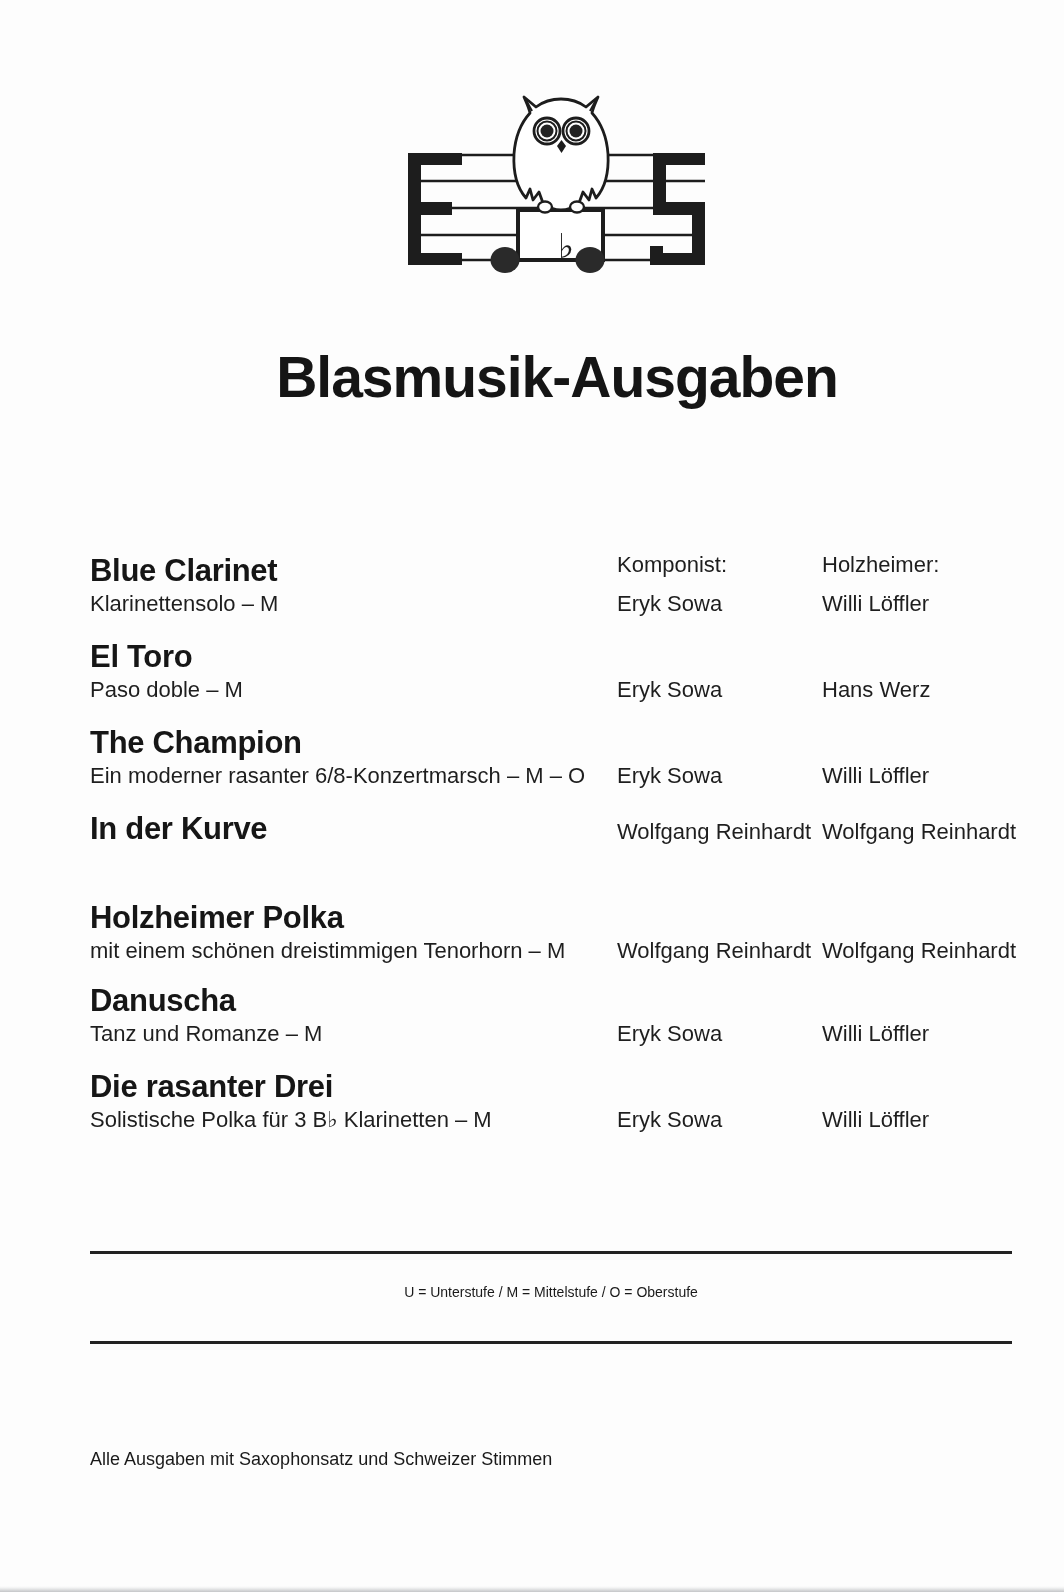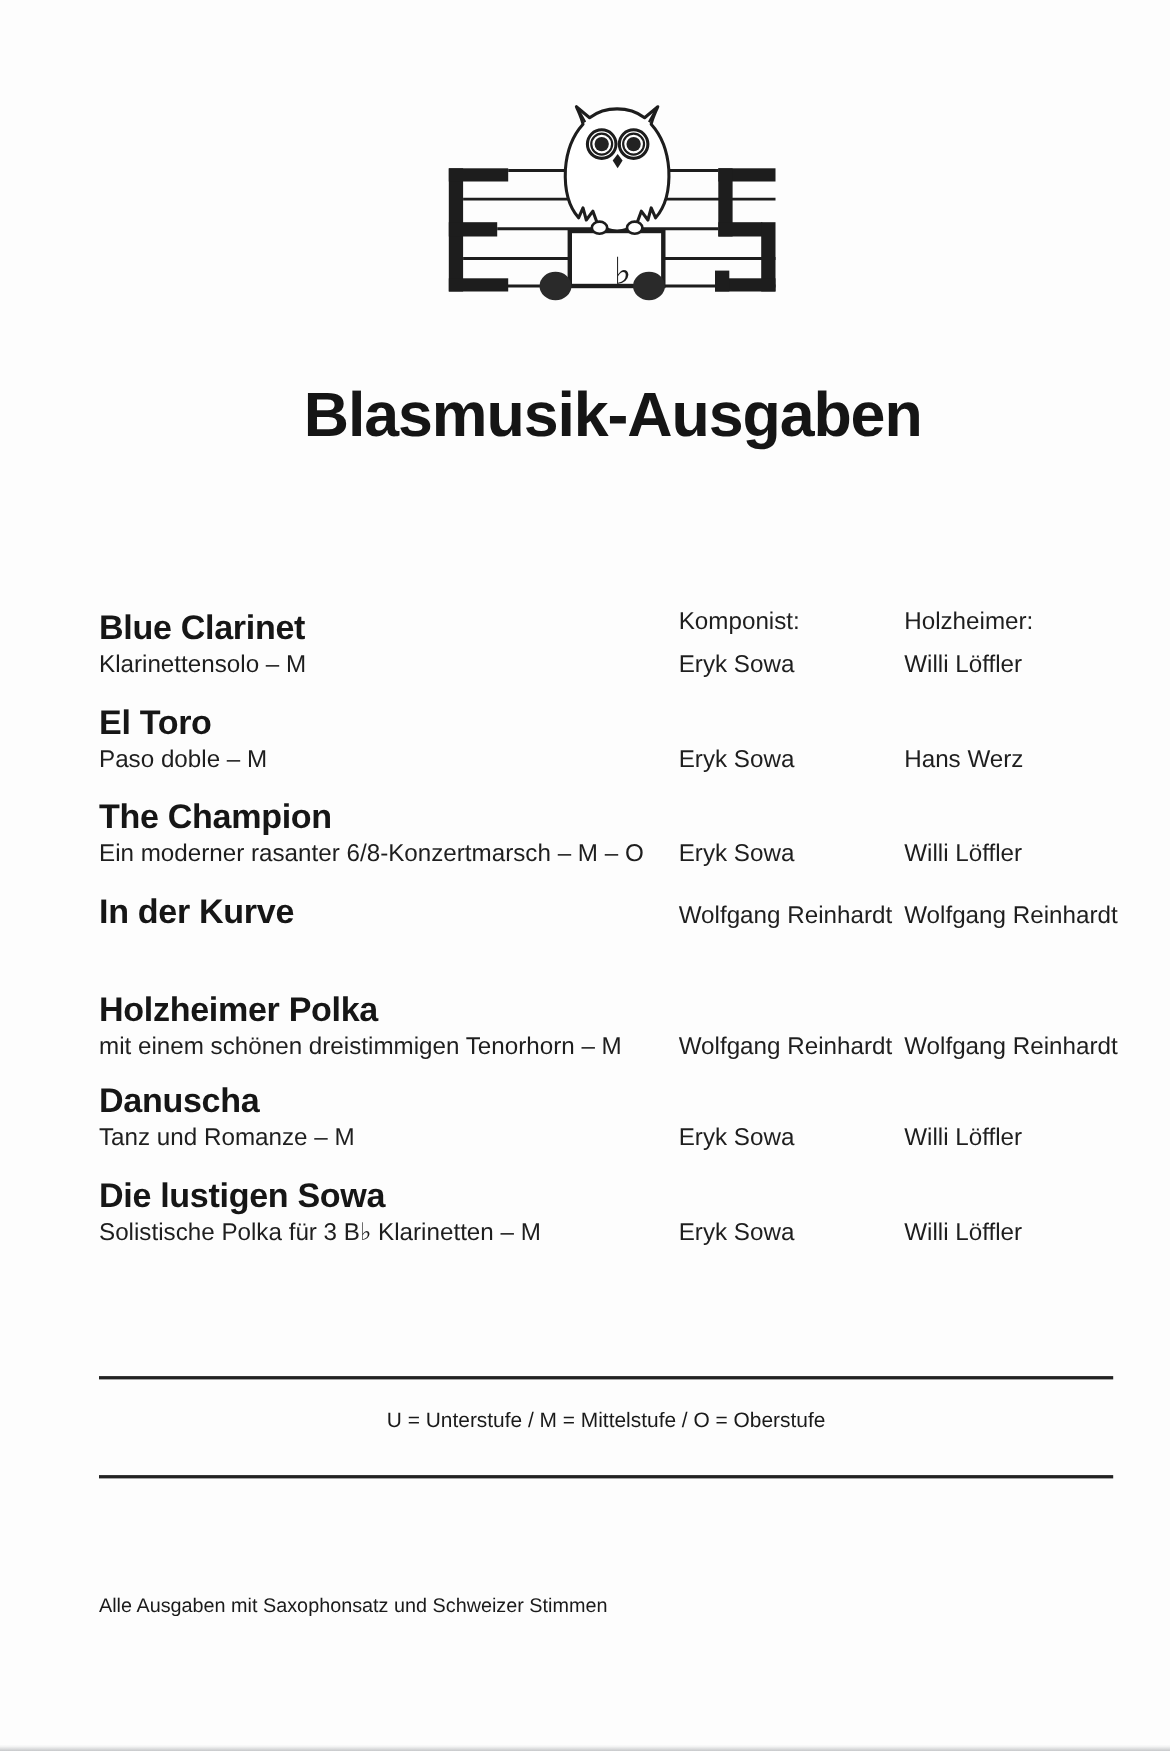--- a/index.html
+++ b/index.html
@@ -47,21 +47,21 @@
 
   .rule {
     position: absolute; left: 90px; width: 922px; height: 3px;
     background: #222;
   }
   .rule-top { top: 1251px; }
   .rule-bottom { top: 1341px; }
 
   .legend-line {
     position: absolute; top: 1277px; left: 90px; width: 922px;
-    text-align: center; font-size: 19px; color: #1a1a1a; line-height: 30px;
+    text-align: center; font-size: 14px; color: #1a1a1a; line-height: 30px;
   }
 
   .footer-note {
     position: absolute; top: 1444px; left: 90px;
     font-size: 18px; color: #1a1a1a; line-height: 30px;
   }
 
   .scan-edge-bottom {
     position: absolute; left: 0; bottom: 0; width: 100%; height: 6px;
     background: linear-gradient(to top, rgba(90,95,100,0.35), rgba(120,125,130,0.08) 70%, transparent);
@@ -185,21 +185,21 @@
     <div>
       <div class="entry-title">Danuscha</div>
       <div class="entry-subtitle">Tanz und Romanze – M</div>
     </div>
     <div class="entry-name">Eryk Sowa</div>
     <div class="entry-name">Willi Löffler</div>
   </div>
 
   <div class="entry-row" style="top:1069px">
     <div>
-      <div class="entry-title">Die lustigen Sowa</div>
+      <div class="entry-title">Die rasanter Drei</div>
       <div class="entry-subtitle">Solistische Polka für 3 B♭ Klarinetten – M</div>
     </div>
     <div class="entry-name">Eryk Sowa</div>
     <div class="entry-name">Willi Löffler</div>
   </div>
 
   <div class="rule rule-top"></div>
   <div class="legend-line">U = Unterstufe / M = Mittelstufe / O = Oberstufe</div>
   <div class="rule rule-bottom"></div>
 

